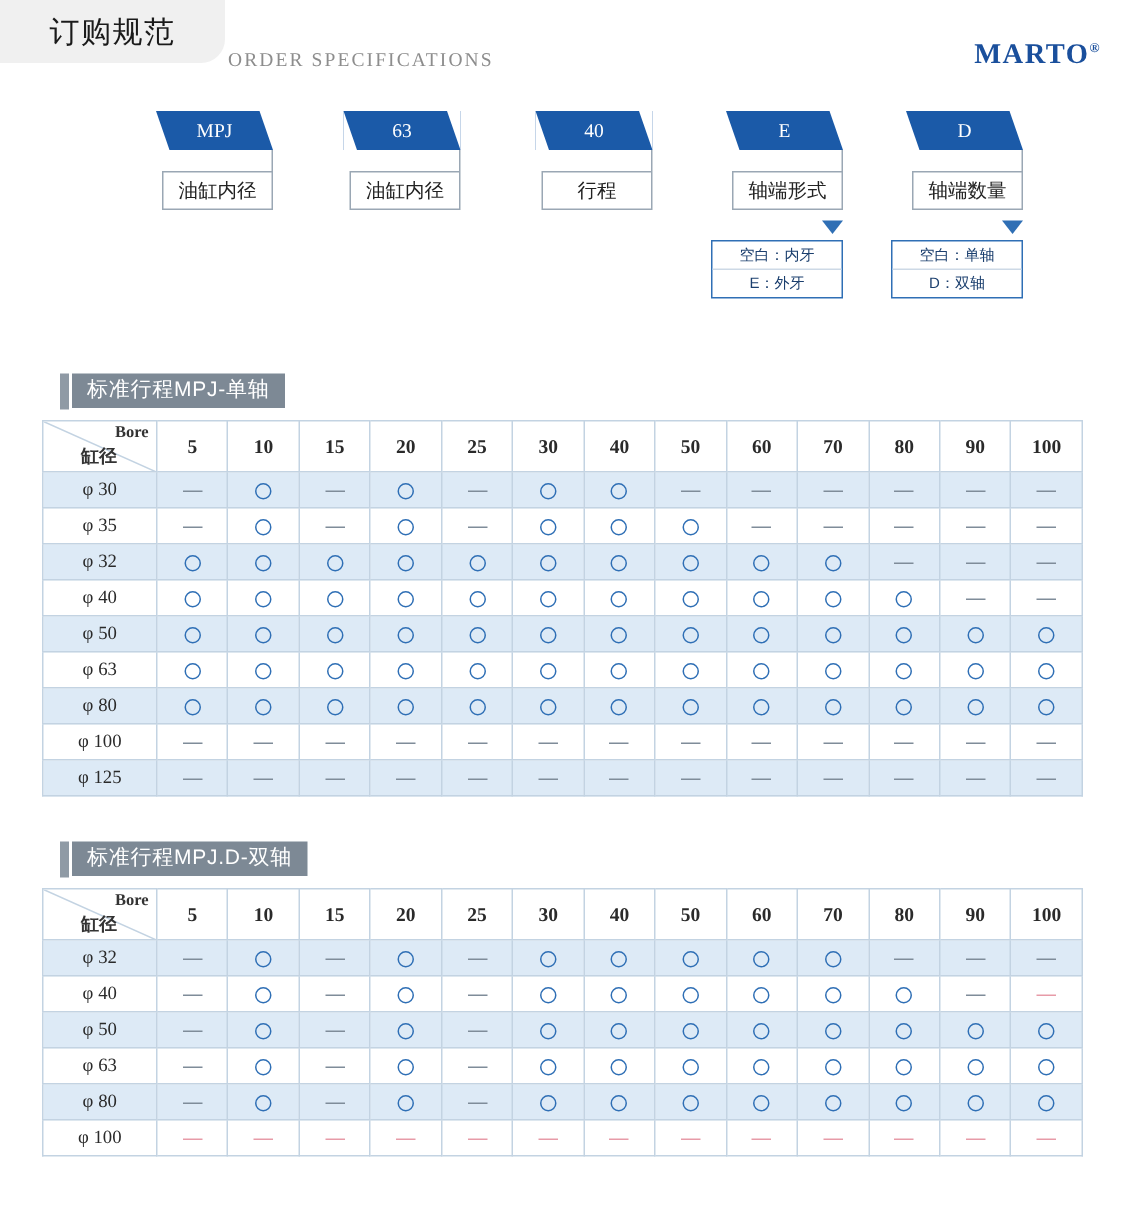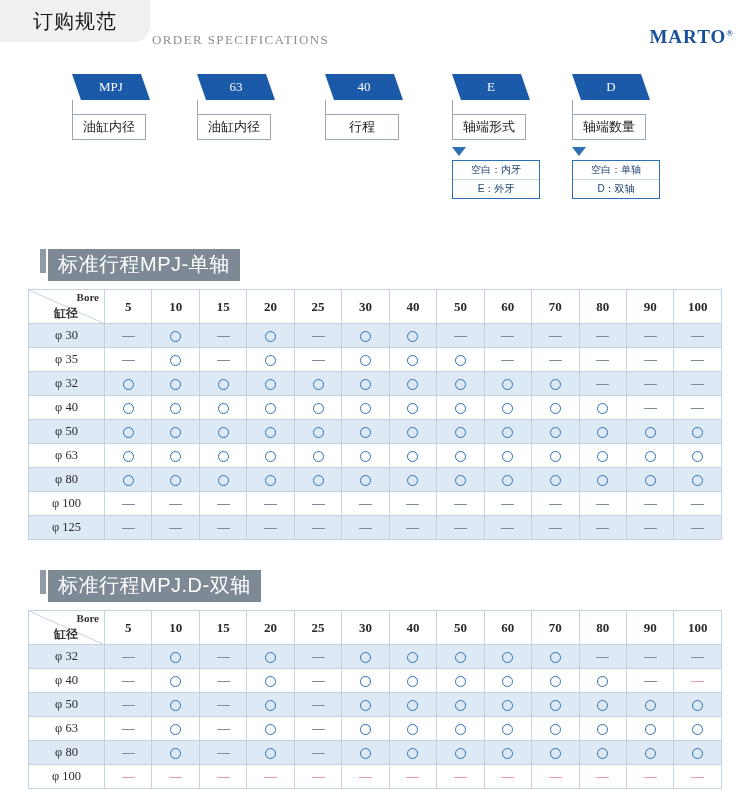--- a/index.html
+++ b/index.html
@@ -62,21 +62,21 @@
     position: relative;
     height: 175px;
     margin-top: 12px;
   }
   .col {
     position: absolute;
     top: 0;
     width: 110px;
     display: flex;
     flex-direction: column;
-    align-items: flex-start;
+    align-items: flex-end;
   }
   .code-box {
     width: 78px;
     height: 26px;
     background: #1b5aa8;
     color: #ffffff;
     font-family: "Liberation Serif", serif;
     font-size: 13px;
     display: flex;
     align-items: center;
@@ -147,21 +147,21 @@
   .section-head .bar {
     position: absolute;
     left: -8px; top: 0;
     width: 6px; height: 24px;
     background: #8f9aa5;
   }
   .section-head .txt {
     display: inline-block;
     background: #7d8995;
     color: #ffffff;
-    font-size: 20px;
+    font-size: 14px;
     padding: 2px 10px 3px 10px;
     letter-spacing: 0.5px;
   }
 
   
   .tbl-wrap { padding: 0 28px; }
   table.spec {
     border-collapse: collapse;
     width: 694px;
     table-layout: fixed;

